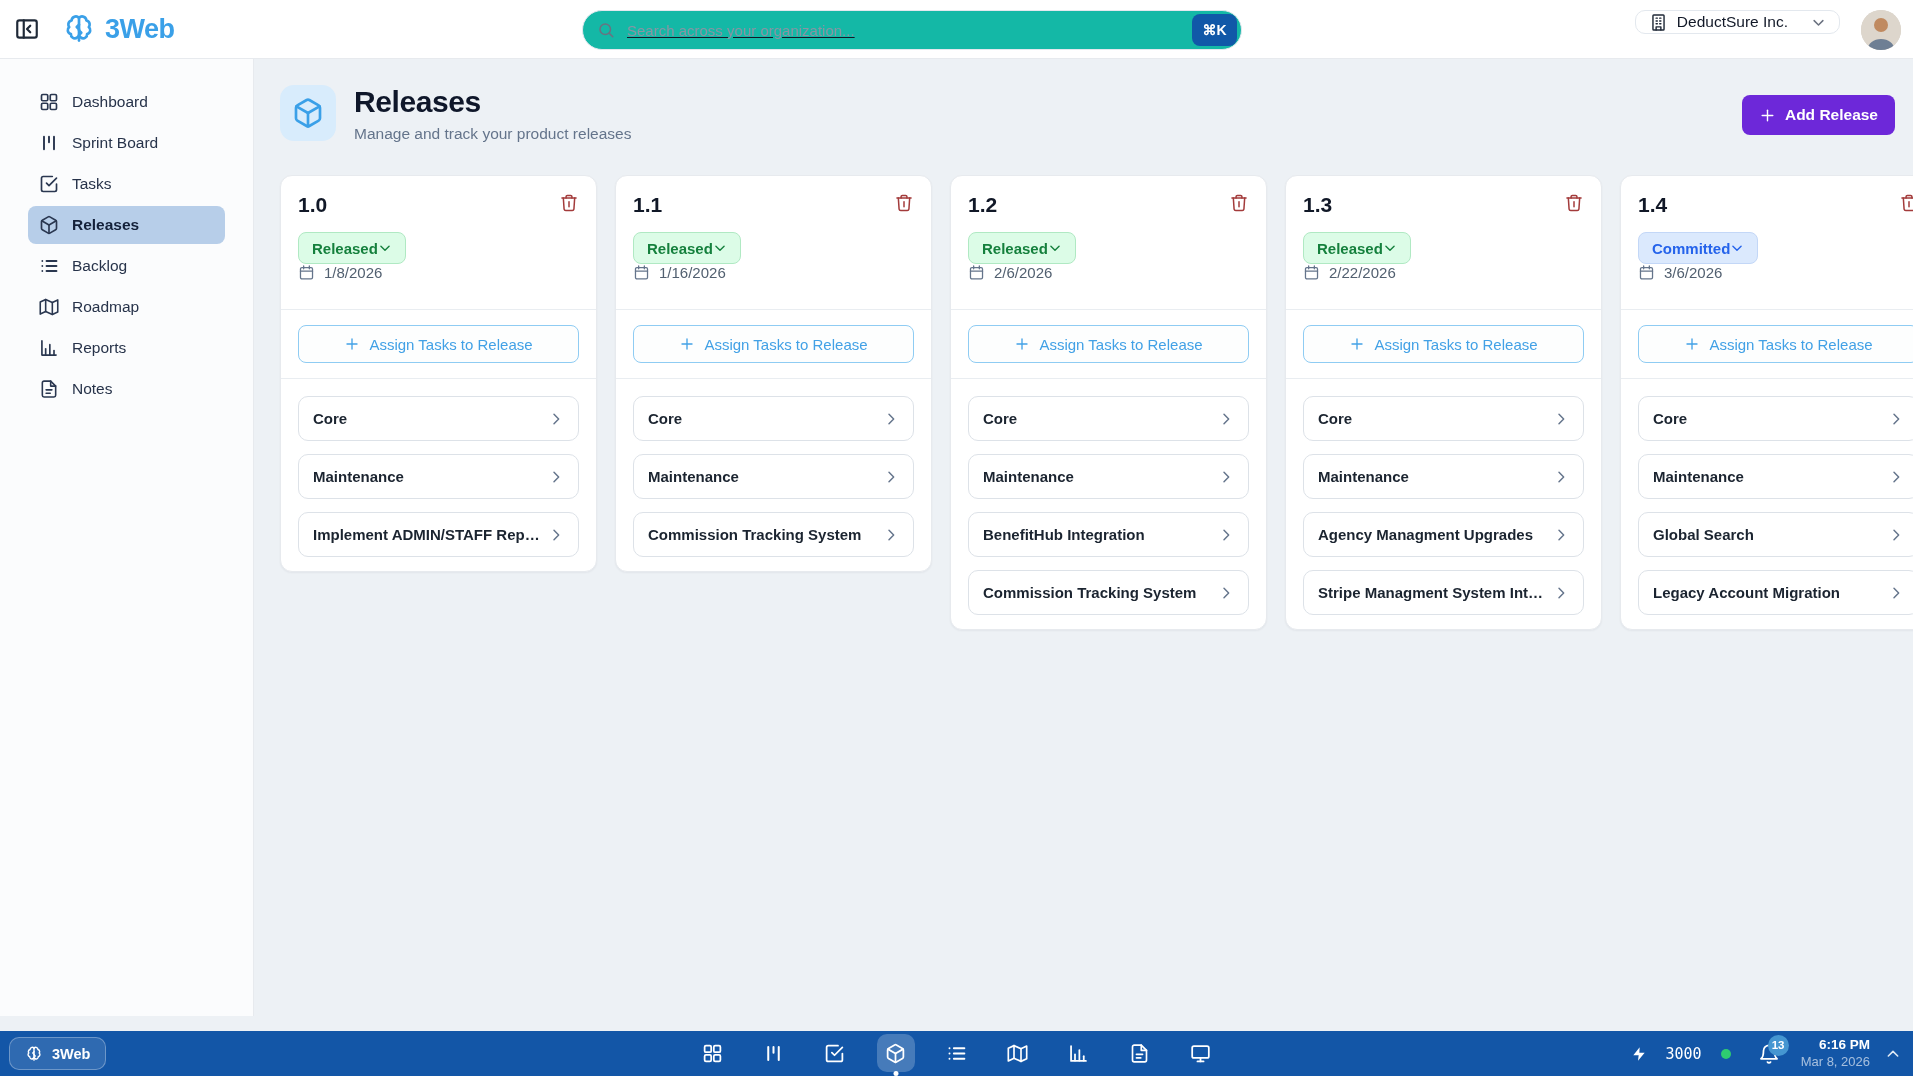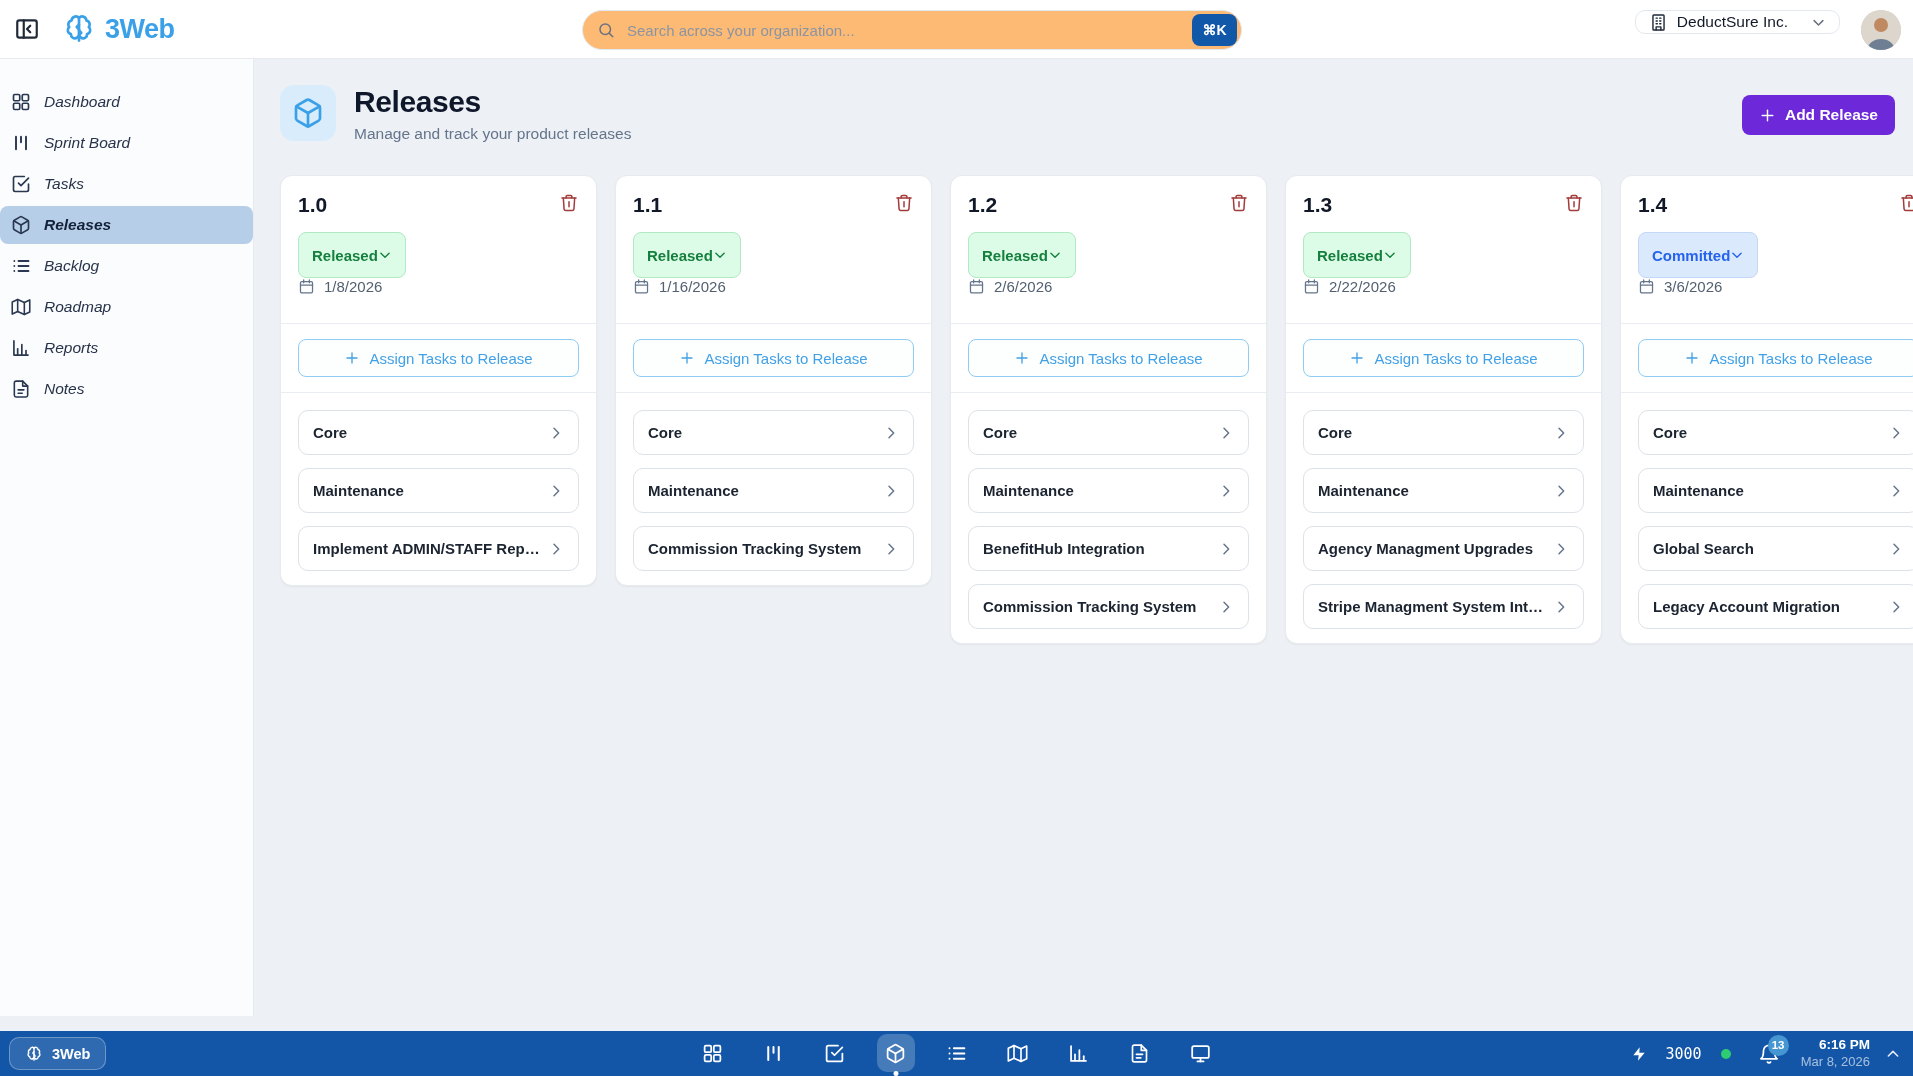--- a/index.html
+++ b/index.html
@@ -8,31 +8,31 @@
   .icon { display:inline-flex; align-items:center; justify-content:center; flex:none; }
   .icon svg { width:100%; height:100%; display:block; }
 
   
   .topbar { position:absolute; top:0; left:0; right:0; height:59px; background:#ffffff; border-bottom:1px solid #e7eaee; z-index:30; }
   .collapse-btn { position:absolute; left:14px; top:16px; width:26px; height:26px; background:none; border:none; color:#1f2937; cursor:pointer; }
   .brand { position:absolute; left:62px; top:12px; display:flex; align-items:center; gap:9px; color:#3aa0e8; }
   .brand .icon { width:34px; height:34px; }
   .brand-name { font-size:27px; font-weight:800; letter-spacing:-0.5px; }
   .searchwrap { position:absolute; left:582px; top:10px; width:660px; height:40px; }
-  .search-input { width:100%; height:100%; border:1px solid #e3e8ee; border-radius:20px; background:#fdba74; padding:0 58px 0 44px; font-size:15px; font-family:"Liberation Sans", sans-serif; color:#111827; outline:none; }
+  .search-input { width:100%; height:100%; border:1px solid #e3e8ee; border-radius:20px; background:#14b8a6; padding:0 58px 0 44px; font-size:15px; font-family:"Liberation Sans", sans-serif; color:#111827; outline:none;text-decoration:underline; }
   .search-input::placeholder { color:#8a94a3; }
   .search-icon { position:absolute; left:15px; top:11px; width:18px; height:18px; color:#6b7280; }
   .kbd-btn { position:absolute; right:5px; top:4px; width:45px; height:32px; border:none; border-radius:8px; background:#1158a8; color:#fff; font-size:14px; font-weight:600; font-family:"Liberation Sans", sans-serif; cursor:pointer; }
   .org-btn { position:absolute; right:73px; top:10px; height:24px; display:flex; align-items:center; gap:9px; border:1px solid #e3e8ee; border-radius:10px; background:#fff; padding:0 13px; font-size:15.5px; color:#111827; font-family:"Liberation Sans", sans-serif; cursor:pointer; }
   .org-btn .b-icon { width:19px; height:19px; color:#1f2937; }
   .org-btn .chev { width:15px; height:15px; color:#6b7280; margin-left:14px; }
   .avatar { position:absolute; right:12px; top:10px; width:40px; height:40px; border-radius:50%; overflow:hidden; background:#d8d2c9; cursor:pointer; }
 
   
-  .sidebar { position:absolute; top:59px; left:0; bottom:60px; width:254px; background:#fbfcfd; border-right:1px solid #e7eaee; padding:24px 0; z-index:20;font-style:italic; }
+  .sidebar { position:absolute; top:59px; left:0; bottom:60px; width:254px; background:#fbfcfd; border-right:1px solid #e7eaee; padding:24px 28px; z-index:20; }
   .nav-item { display:flex; align-items:center; gap:13px; height:38px; padding:0 11px; border-radius:8px; margin-bottom:3px; font-size:15.5px; font-weight:500; color:#27334a; cursor:pointer; }
   .nav-item .nav-icon { width:20px; height:20px; color:#2a3750; }
   .nav-item.active { background:#b7cee9; color:#14213a; font-weight:600; }
 
   
   .main { position:absolute; top:59px; left:254px; right:0; bottom:45px; overflow:hidden; padding:26px 0 0 26px; }
   .page-header { display:flex; align-items:flex-start; padding-right:18px; }
   .page-icon-box { width:56px; height:56px; border-radius:14px; background:#d8ecfc; color:#3aa0e8; display:flex; align-items:center; justify-content:center; }
   .page-icon-box .icon { width:32px; height:32px; }
   .page-head-text { margin-left:18px; }
@@ -40,21 +40,21 @@
   .page-subtitle { margin-top:7px; font-size:15.5px; color:#64748b; }
   .add-btn { margin-left:auto; margin-top:10px; height:40px; display:flex; align-items:center; gap:9px; background:#6d28d9; color:#fff; border:none; border-radius:8px; padding:12px 17px; font-size:15.5px; font-weight:600; font-family:"Liberation Sans", sans-serif; cursor:pointer; }
   .add-btn .icon { width:17px; height:17px; }
 
   .releases-row { display:flex; align-items:flex-start; gap:18px; margin-top:32px; }
   .card { flex:none; width:317px; background:#fff; border:1px solid #e7eaee; border-radius:12px; box-shadow:0 1px 2px rgba(16,24,40,.05); }
   .card-top { padding:17px 17px 28px; }
   .card-head { display:flex; align-items:flex-start; justify-content:space-between; }
   .card-version { font-size:21px; font-weight:700; color:#111827; }
   .trash-btn { background:none; border:none; width:20px; height:20px; color:#a33b3b; cursor:pointer; padding:0; }
-  .status-pill { margin-top:15px; display:inline-flex; align-items:center; height:46px; padding:8px 13px; border-radius:8px; font-size:15px; font-weight:600; cursor:pointer; }
+  .status-pill { margin-top:15px; display:inline-flex; align-items:center; height:32px; padding:8px 13px; border-radius:8px; font-size:15px; font-weight:600; cursor:pointer; }
   .status-pill .chev { width:14px; height:14px; }
   .status-pill.released { background:#dcfce7; border:1px solid #b0e9c3; color:#15803d; }
   .status-pill.committed { background:#dbe9fd; border:1px solid #c3d7f7; color:#2563eb; }
   .card-date { display:flex; align-items:center; gap:9px; font-size:15px; color:#526070; }
   .card-date .icon { width:17px; height:17px; color:#64748b; }
   .divider { height:1px; background:#e9edf1; }
   .card-assign { padding:15px 17px; }
   .assign-btn { width:100%; height:38px; display:flex; align-items:center; justify-content:center; gap:9px; background:#fdfefe; border:1px solid #8fccf3; border-radius:8px; color:#42a1e6; font-size:15px; font-weight:500; font-family:"Liberation Sans", sans-serif; cursor:pointer; }
   .assign-btn .icon { width:16px; height:16px; }
   .card-tasks { padding:17px 17px 14px; display:flex; flex-direction:column; gap:13px; }

